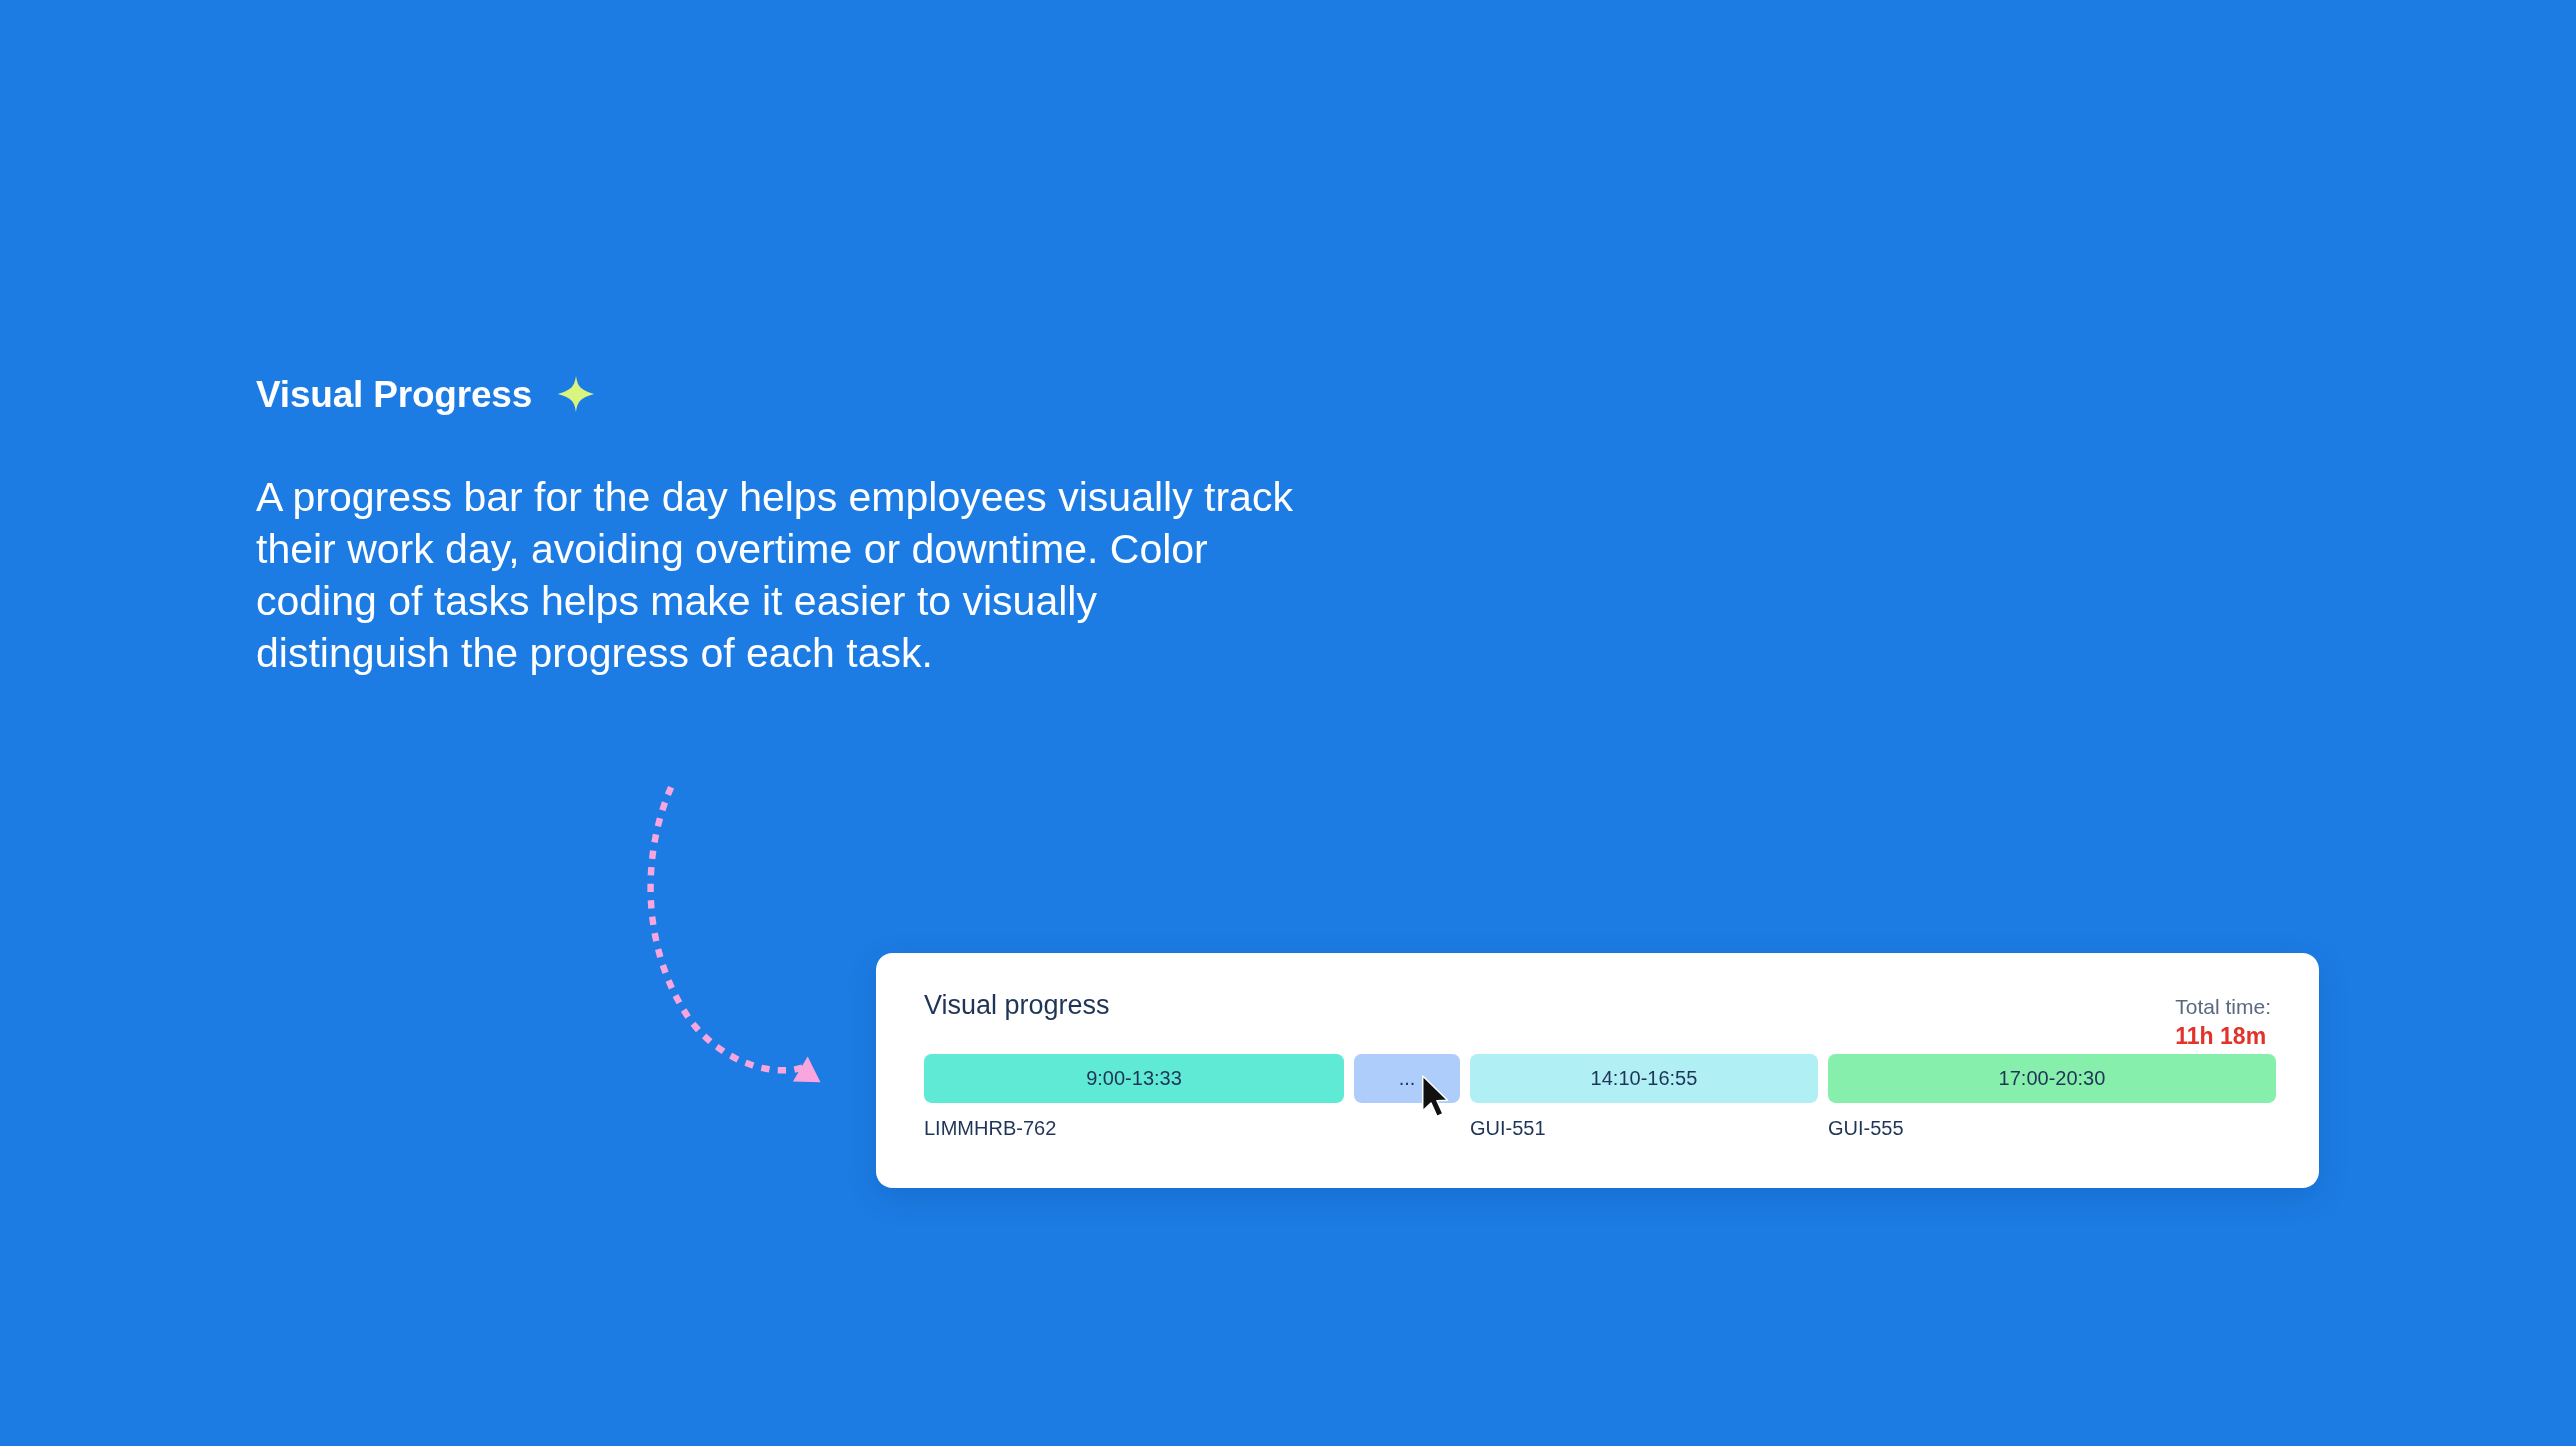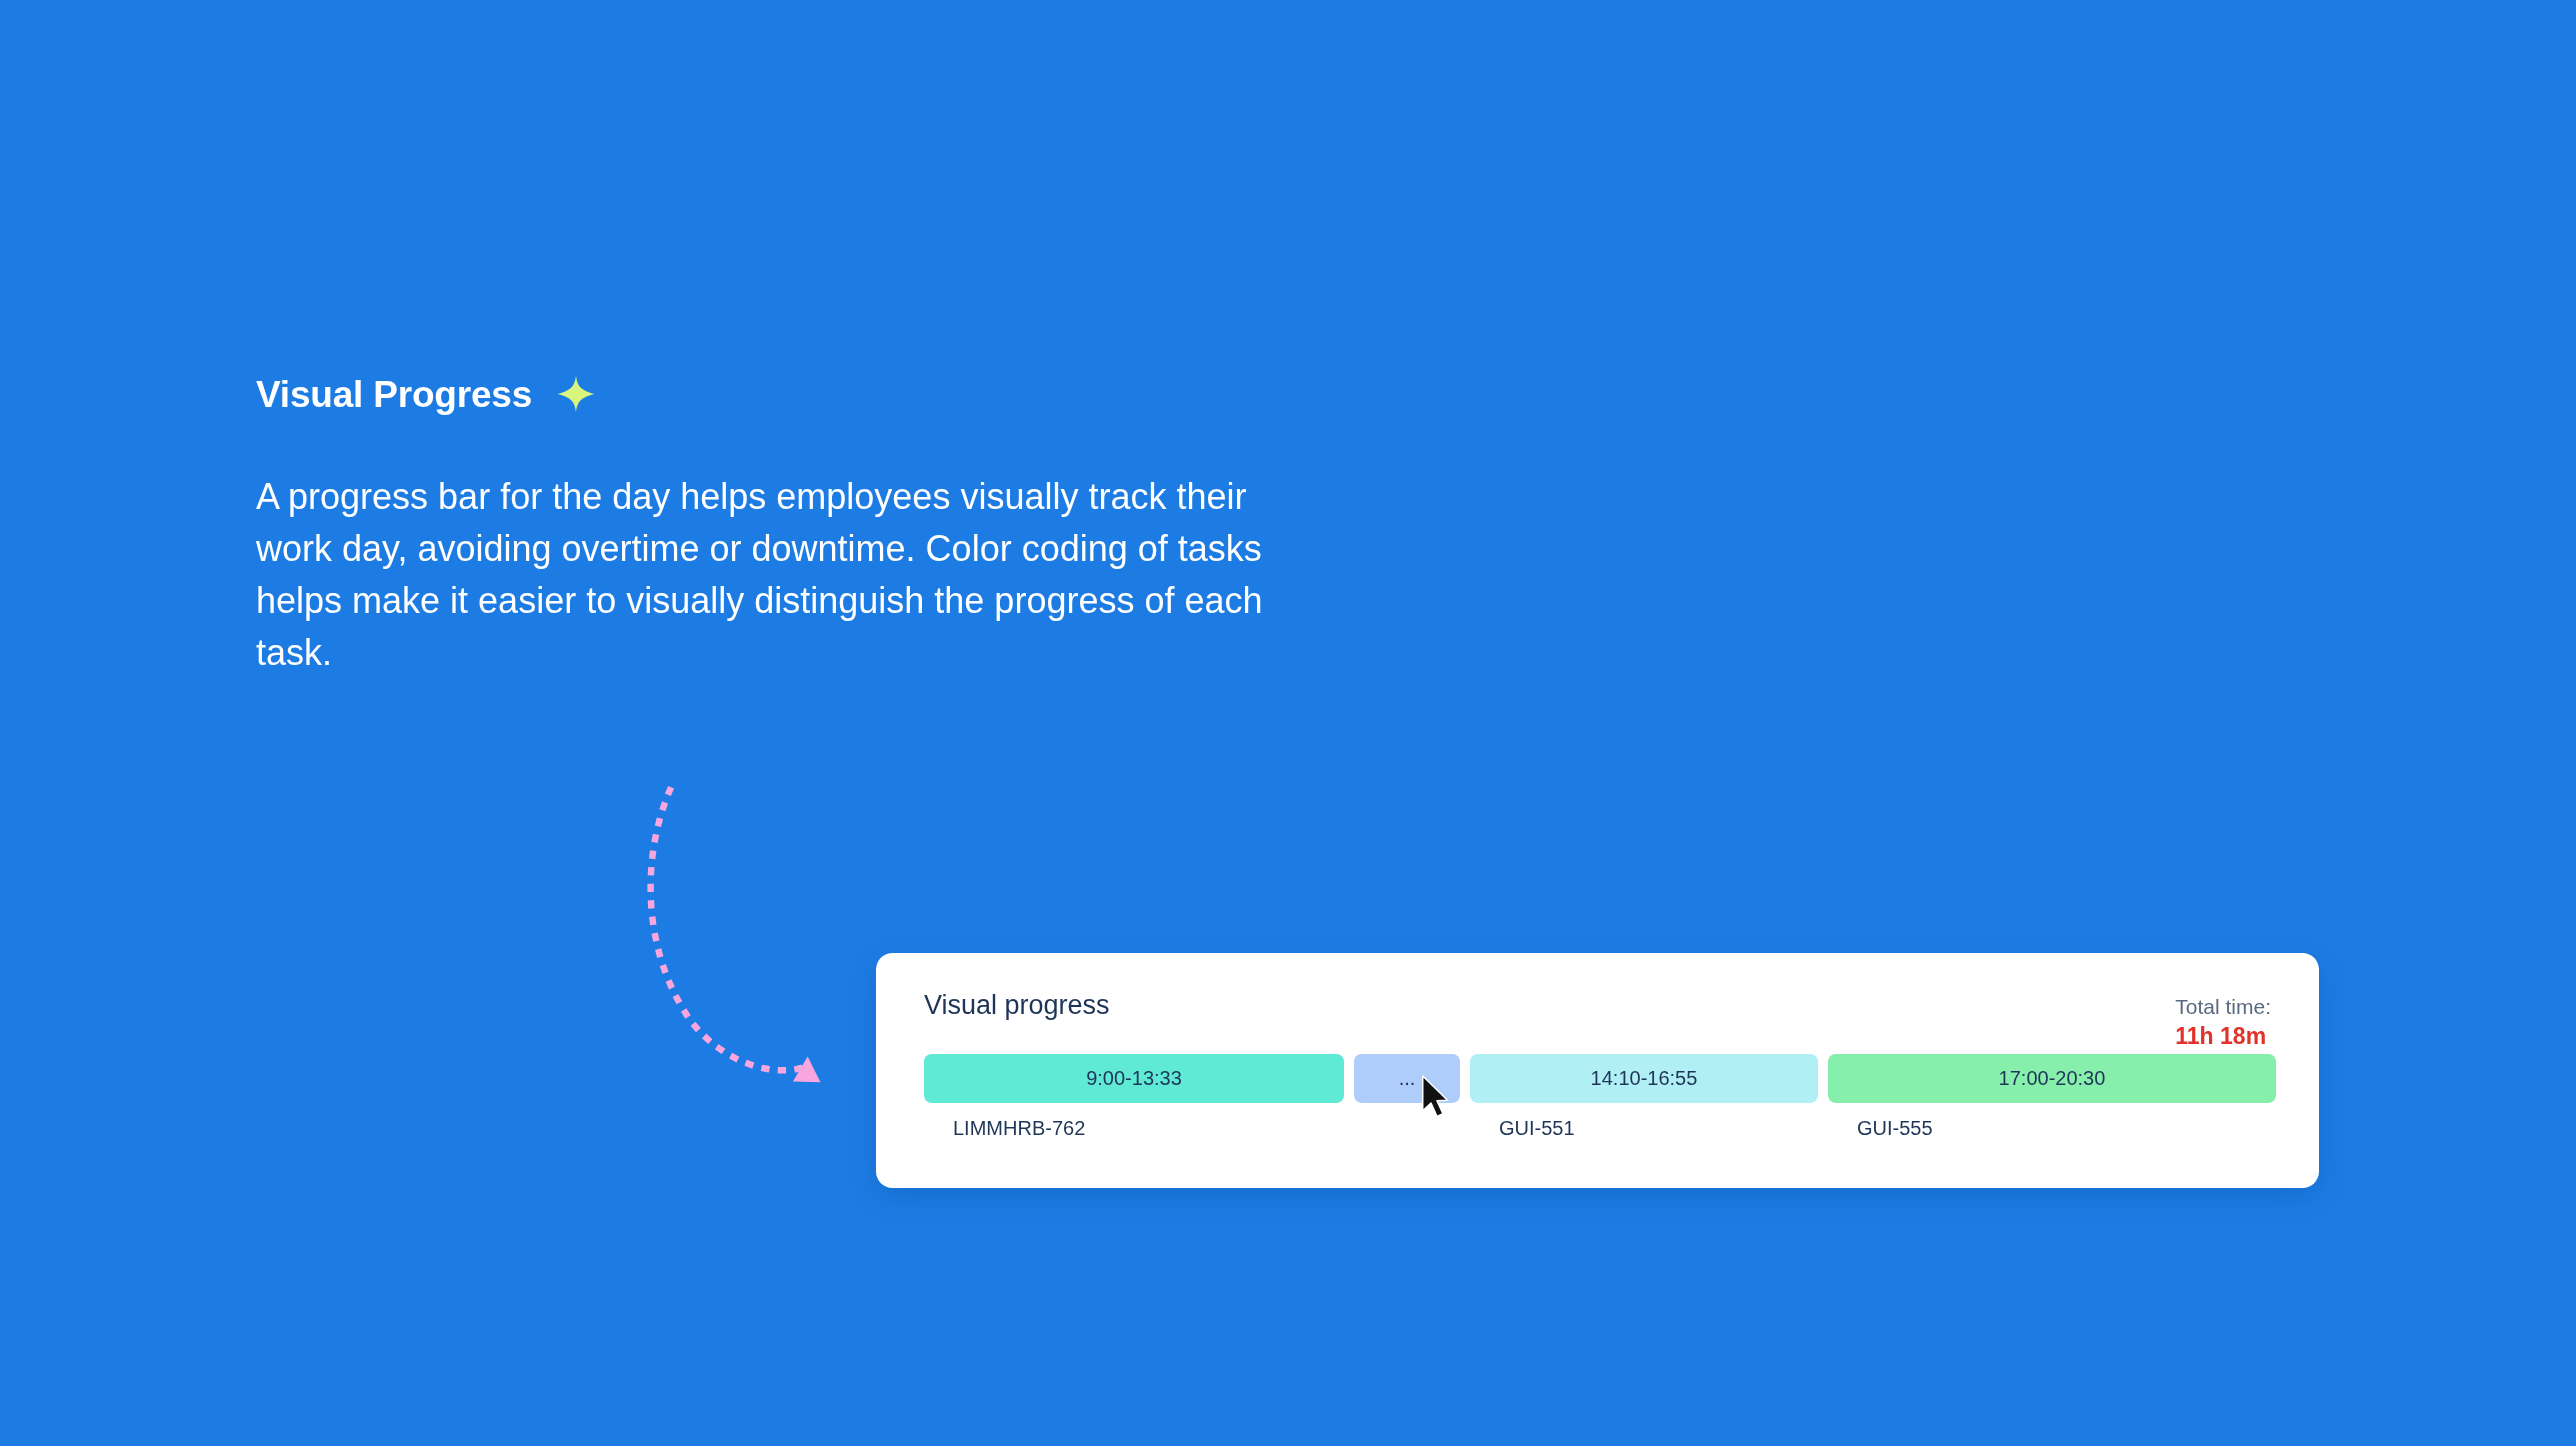--- a/index.html
+++ b/index.html
@@ -41,21 +41,21 @@
 
   .sparkle-icon {
     width: 40px;
     height: 40px;
     display: block;
     flex: 0 0 auto;
   }
 
   .body-copy {
     margin-top: 51px;
-    font-size: 36px;
+    font-size: 41px;
     line-height: 52px;
     color: #FFFFFF;
     width: 1040px;
     font-weight: 400;
   }
 
   .hover-note {
     margin-top: 28px;
     font-size: 20px;
     line-height: 36px;
@@ -156,21 +156,20 @@
     height: 28px;
   }
 
   .segment-label {
     position: absolute;
     top: 0;
     font-size: 20px;
     color: #1F3557;
     font-weight: 400;
     white-space: nowrap;
-    margin-left: 29px;
   }
 
   
   .mouse-cursor {
     position: absolute;
     left: 1420px;
     top: 1075px;
     width: 33px;
     height: 46px;
     pointer-events: none;

